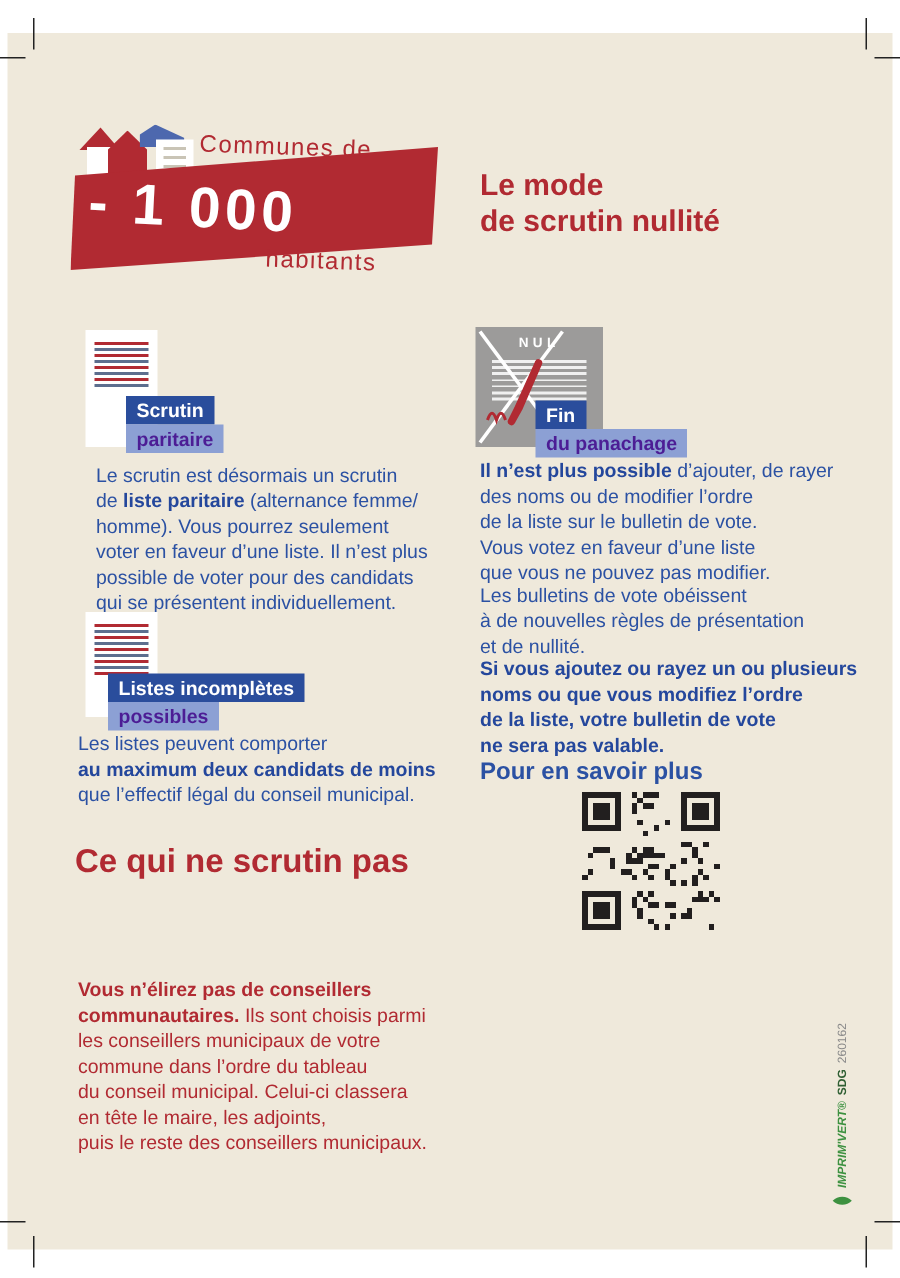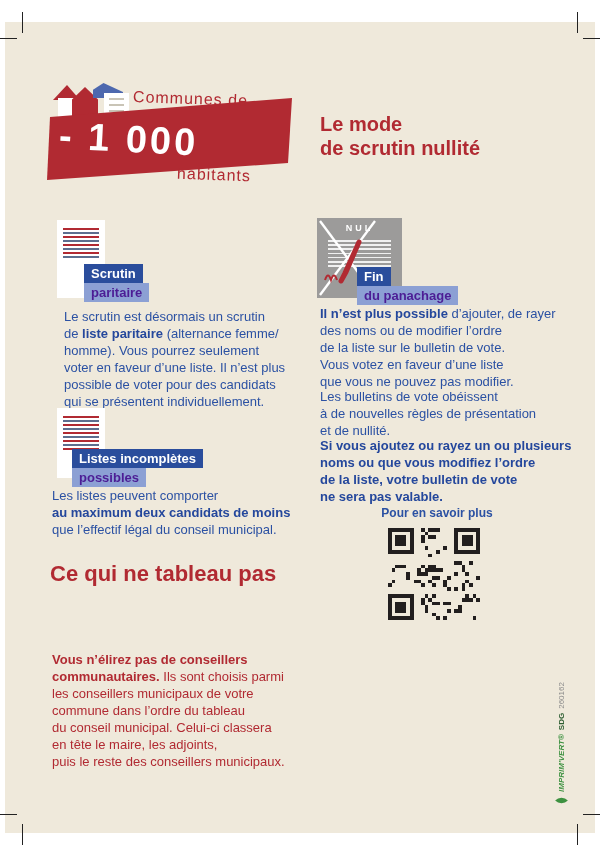--- a/index.html
+++ b/index.html
@@ -34,22 +34,22 @@
   
   .ballot{position:absolute;left:317px;top:218px;width:85px;height:80px;background:#9C9B9A;}
   .ballot .nul{position:absolute;top:5px;left:0;right:0;text-align:center;color:#fff;
                font-weight:bold;font-size:9px;letter-spacing:3px;}
   .ballot .blines{position:absolute;left:11px;right:11px;top:22px;}
   .ballot .blines div{height:1.6px;margin-bottom:2.6px;background:rgba(255,255,255,.85);}
   .ballot svg{position:absolute;left:0;top:0;}
   .h-right{position:absolute;left:320px;top:112px;color:#B12A32;font-weight:bold;
            font-size:20px;line-height:24px;white-space:pre-line;}
   .h-left{position:absolute;left:50px;top:561px;color:#B12A32;font-weight:bold;font-size:22px;}
-  .more{position:absolute;left:320px;top:506px;width:234px;text-align:center;
-        color:#2B51A3;font-weight:bold;font-size:12px;}
+  .more{position:absolute;left:320px;top:506px;width:234px;
+        color:#2B51A3;font-weight:bold;font-size:16px;}
   .qr{position:absolute;left:388px;top:528px;width:92px;height:92px;}
   .imprim{position:absolute;left:501px;top:736px;width:120px;height:18px;
           transform:rotate(-90deg);display:flex;align-items:center;gap:4px;font-size:8px;}
   .imprim .leaf{width:9px;height:9px;background:#3D9140;border-radius:0 100% 0 100%;
                 transform:rotate(45deg);flex:0 0 auto;}
   .imprim .iv{color:#3D9140;font-weight:bold;font-style:italic;}
   .imprim .sdg{color:#2f5f33;font-weight:bold;}
   .imprim .num{color:#8a8a8a;}
 </style>
 </head>
@@ -121,21 +121,21 @@
       </div>
   </div>
   <div class="abs" style="left:72px;top:449px;z-index:4;text-decoration:underline;">
     <span class="tag tag-dark">Listes incomplètes</span><br>
     <span class="tag tag-light">possibles</span>
   </div>
   <p class="abs txt blue" style="left:52px;top:487px;width:260px;margin:0;"><span>Les listes peuvent comporter
 </span><strong>au maximum deux candidats de moins</strong><span>
 que l’effectif légal du conseil municipal.</span></p>
 
-  <div class="h-left">Ce qui ne tableau pas</div>
+  <div class="h-left">Ce qui ne scrutin pas</div>
   <p class="abs txt red" style="left:52px;top:651px;width:260px;margin:0;"><strong>Vous n’élirez pas de conseillers
 communautaires.</strong><span> Ils sont choisis parmi
 les conseillers municipaux de votre
 commune dans l’ordre du tableau
 du conseil municipal. Celui-ci classera
 en tête le maire, les adjoints,
 puis le reste des conseillers municipaux.</span></p>
 
   <div class="ballot">
     <div class="nul">NUL</div>

